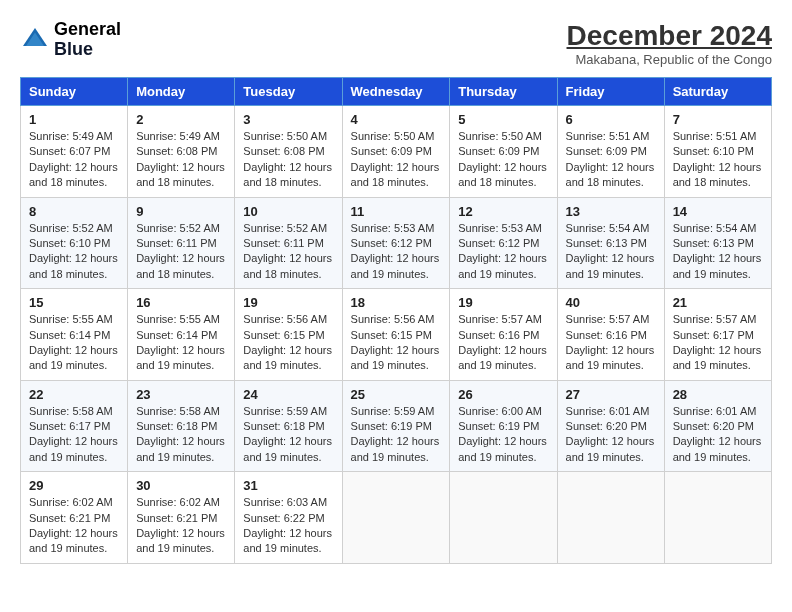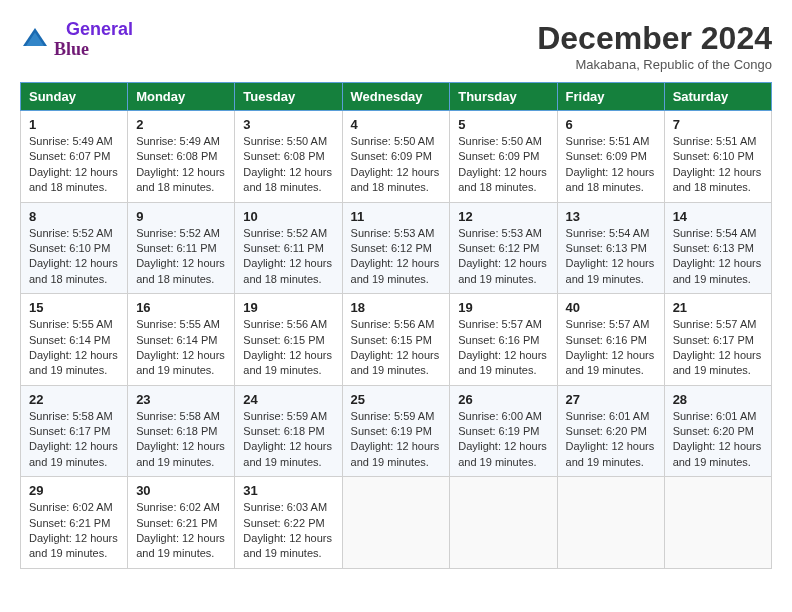--- a/index.html
+++ b/index.html
@@ -31,35 +31,36 @@
       color: #1a6ab1;
     }
     .logo-icon {
       width: 30px;
       height: 30px;
     }
     .title-block {
       text-align: right;
     }
     .main-title {
-      font-size: 32px;
+      font-size: 28px;
       font-weight: bold;
       color: #333;
+      text-decoration: underline;
     }
     .subtitle {
       font-size: 13px;
       color: #555;
     }
     .calendar {
       width: 100%;
       border-collapse: collapse;
       font-size: 11px;
     }
     .calendar thead tr th {
-      background-color: #15803d;
+      background-color: #1d4ed8;
       color: #fff;
       text-align: left;
       padding: 6px 8px;
       font-size: 13px;
       font-weight: bold;
       border: 1px solid #5a9ed8;
     }
     .calendar tbody tr td {
       vertical-align: top;
       padding: 6px 8px;
@@ -90,21 +91,21 @@
 </head>
 <body>
 
 <div class="header-area">
   <div class="logo">
     <svg class="logo-icon" viewBox="0 0 40 40">
       <polygon points="20,4 36,28 4,28" fill="#1a6ab1"></polygon>
       <polygon points="20,10 32,28 8,28" fill="#4a9fe0" opacity="0.5"></polygon>
     </svg>
     <div class="logo-text">
-      <span style="color:#6d28d9;margin-left:12px;">General</span><br><span style="color:#701a75;font-family:Liberation Serif, serif;">Blue</span>
+      <span style="color:#000000;">General</span><br><span style="color:#0f172a;">Blue</span>
     </div>
   </div>
   <div class="title-block">
     <div class="main-title">December 2024</div>
     <div class="subtitle">Makabana, Republic of the Congo</div>
   </div>
 </div>
 
 <table class="calendar">
   <thead>

